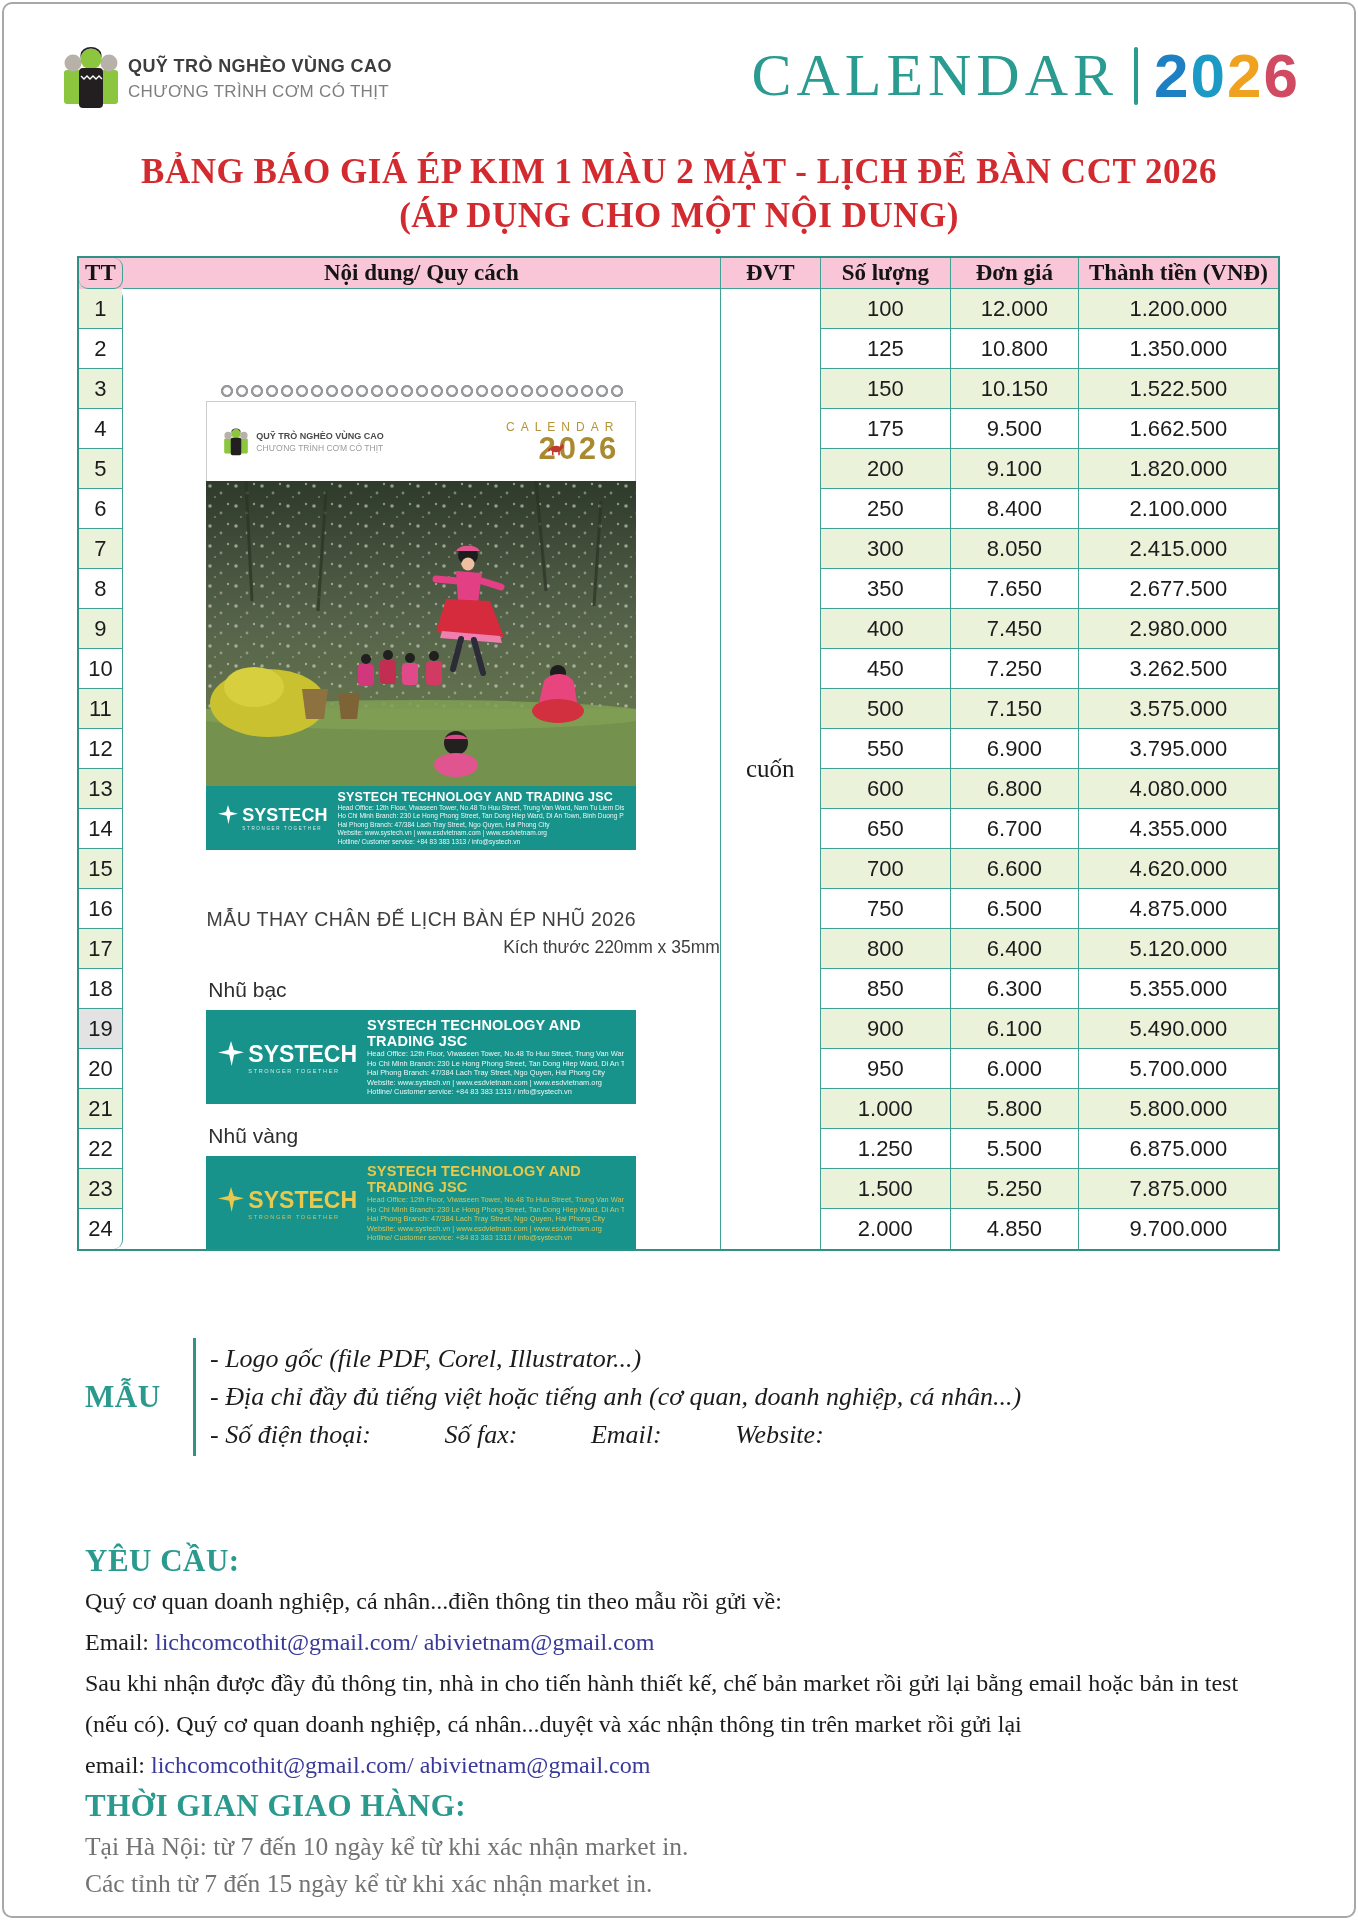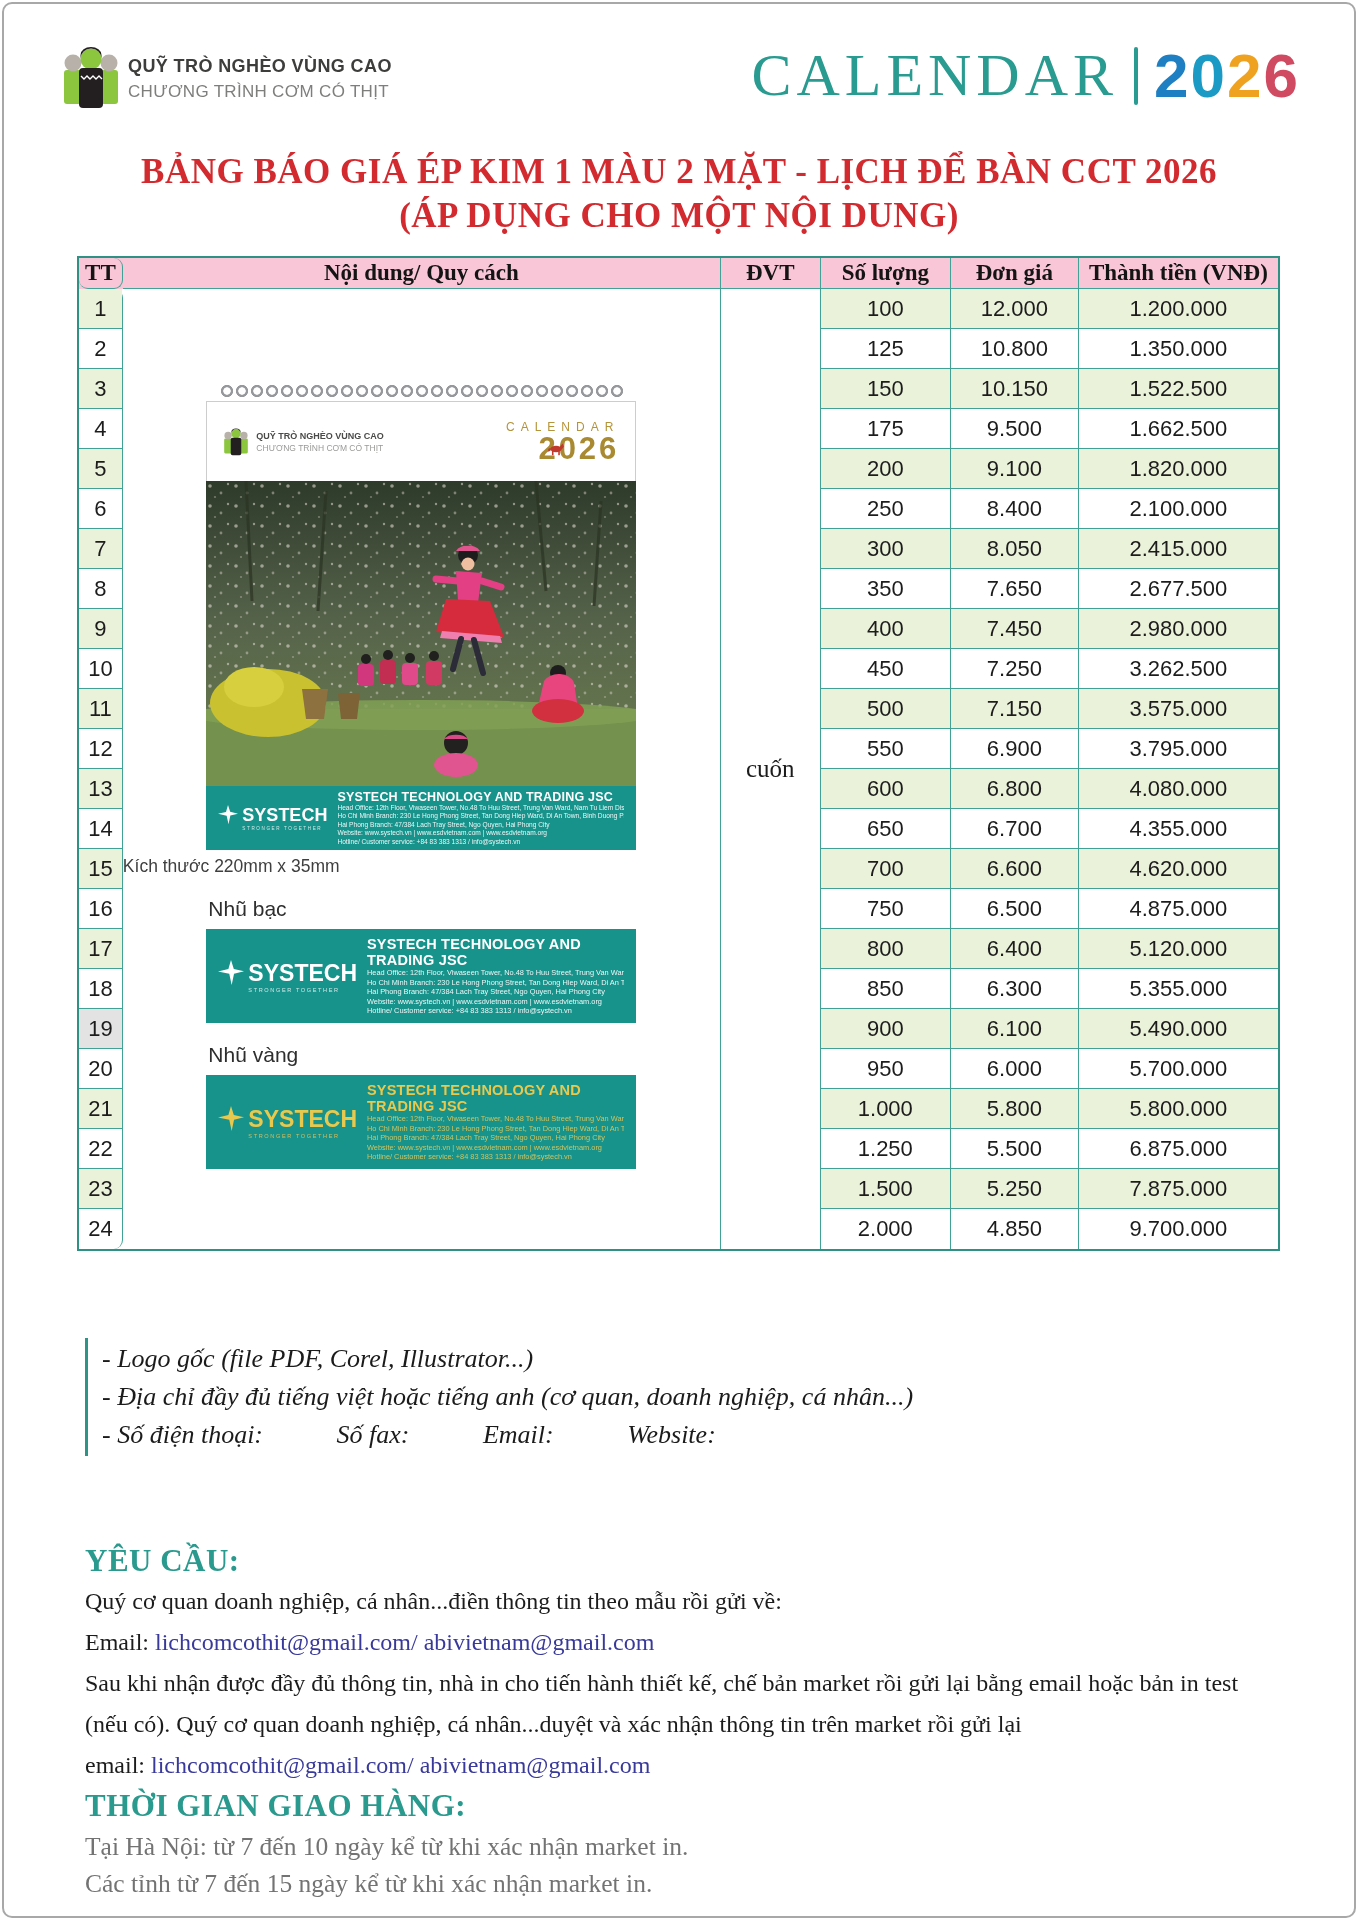--- a/index.html
+++ b/index.html
@@ -81,21 +81,21 @@
   .syst-company { font-weight:bold; letter-spacing:.2px; }
   .footer .syst-company { font-size:12.5px; } .banner .syst-company { font-size:14.5px; }
   .syst-addr div { line-height:1.3; white-space:nowrap; overflow:hidden; color:rgba(255,255,255,.92); }
   .footer .syst-addr div { font-size:6.6px; } .banner .syst-addr div { font-size:7.4px; }
   .gold .syst-logo .nm, .gold .syst-company { color:#e8c94e; }
   .gold .syst-logo .tg { color:#d9bd58; }
   .gold .syst-addr div { color:rgba(233,203,88,.88); }
 
   .prod-caption1 { margin:58px auto 0; text-align:center; font-family:"Liberation Sans",sans-serif;
                    font-size:19.5px; color:#3f3f3f; letter-spacing:.4px; }
-  .prod-caption2 { margin:6px auto 0; text-align:left; font-family:"Liberation Sans",sans-serif;
+  .prod-caption2 { margin:6px auto 0; text-align:right; font-family:"Liberation Sans",sans-serif;
                    font-size:17.5px; color:#3f3f3f; }
   .banner-block { width:430px; margin:20px auto 0; }
   .banner-label { font-family:"Liberation Sans",sans-serif; font-size:21px; color:#2e2e2e; margin:0 0 8px 2px; }
 
   
   .mau { position:absolute; left:85px; top:1338px; display:flex; align-items:stretch; }
   .mau-label { width:108px; display:flex; align-items:center; font-size:31px; font-weight:bold; color:#2a9a8e; letter-spacing:.5px; }
   .mau-bar { width:3px; background:#2e9488; margin-right:14px; }
   .mau-items { font-size:26px; color:#1b1b1b; line-height:38px; padding:2px 0;font-style:italic; }
   .mau-contact span { display:inline-block; }
@@ -291,20 +291,21 @@
             <div class="syst-addr">
                 <div>Head Office: 12th Floor, Viwaseen Tower, No.48 To Huu Street, Trung Van Ward, Nam Tu Liem District, Hanoi</div>
                 <div>Ho Chi Minh Branch: 230 Le Hong Phong Street, Tan Dong Hiep Ward, Di An Town, Binh Duong Province</div>
                 <div>Hai Phong Branch: 47/384 Lach Tray Street, Ngo Quyen, Hai Phong City</div>
                 <div>Website: www.systech.vn  |  www.esdvietnam.com  |  www.esdvietnam.org</div>
                 <div>Hotline/ Customer service:  +84 83 383 1313 / info@systech.vn</div>
               </div>
           </div>
         </div>
 
+        <div class="prod-caption1">MẪU THAY CHÂN ĐẾ LỊCH BÀN ÉP NHŨ 2026</div>
         <div class="prod-caption2">Kích thước 220mm x 35mm</div>
 
         <div class="banner-block">
           <div class="banner-label">Nhũ bạc</div>
           <div class="syst-band banner">
             <div class="syst-logo">
               <svg width="26" height="26" viewBox="0 0 24 24">
                 <path d="M12,0 L14.6,8.2 L24,10.4 L14.8,12.6 L12.6,23 L10.4,12.8 L0,10.6 L9.6,8.4 Z" fill="#ffffff"></path>
               </svg>
               <div>
@@ -432,20 +433,21 @@
         <div>5.700.000</div>
         <div>5.800.000</div>
         <div>6.875.000</div>
         <div>7.875.000</div>
         <div>9.700.000</div>
       </div>
   </div>
 </div>
 
 <div class="mau">
+  <div class="mau-label">MẪU</div>
   <div class="mau-bar"></div>
   <div class="mau-items">
     <div>- Logo gốc (file PDF, Corel, Illustrator...)</div>
     <div>- Địa chỉ đầy đủ tiếng việt hoặc tiếng anh (cơ quan, doanh nghiệp, cá nhân...)</div>
     <div class="mau-contact">
       <span>- Số điện thoại:</span>
       <span class="gap">Số fax:</span>
       <span class="gap">Email:</span>
       <span class="gap">Website:</span>
     </div>

